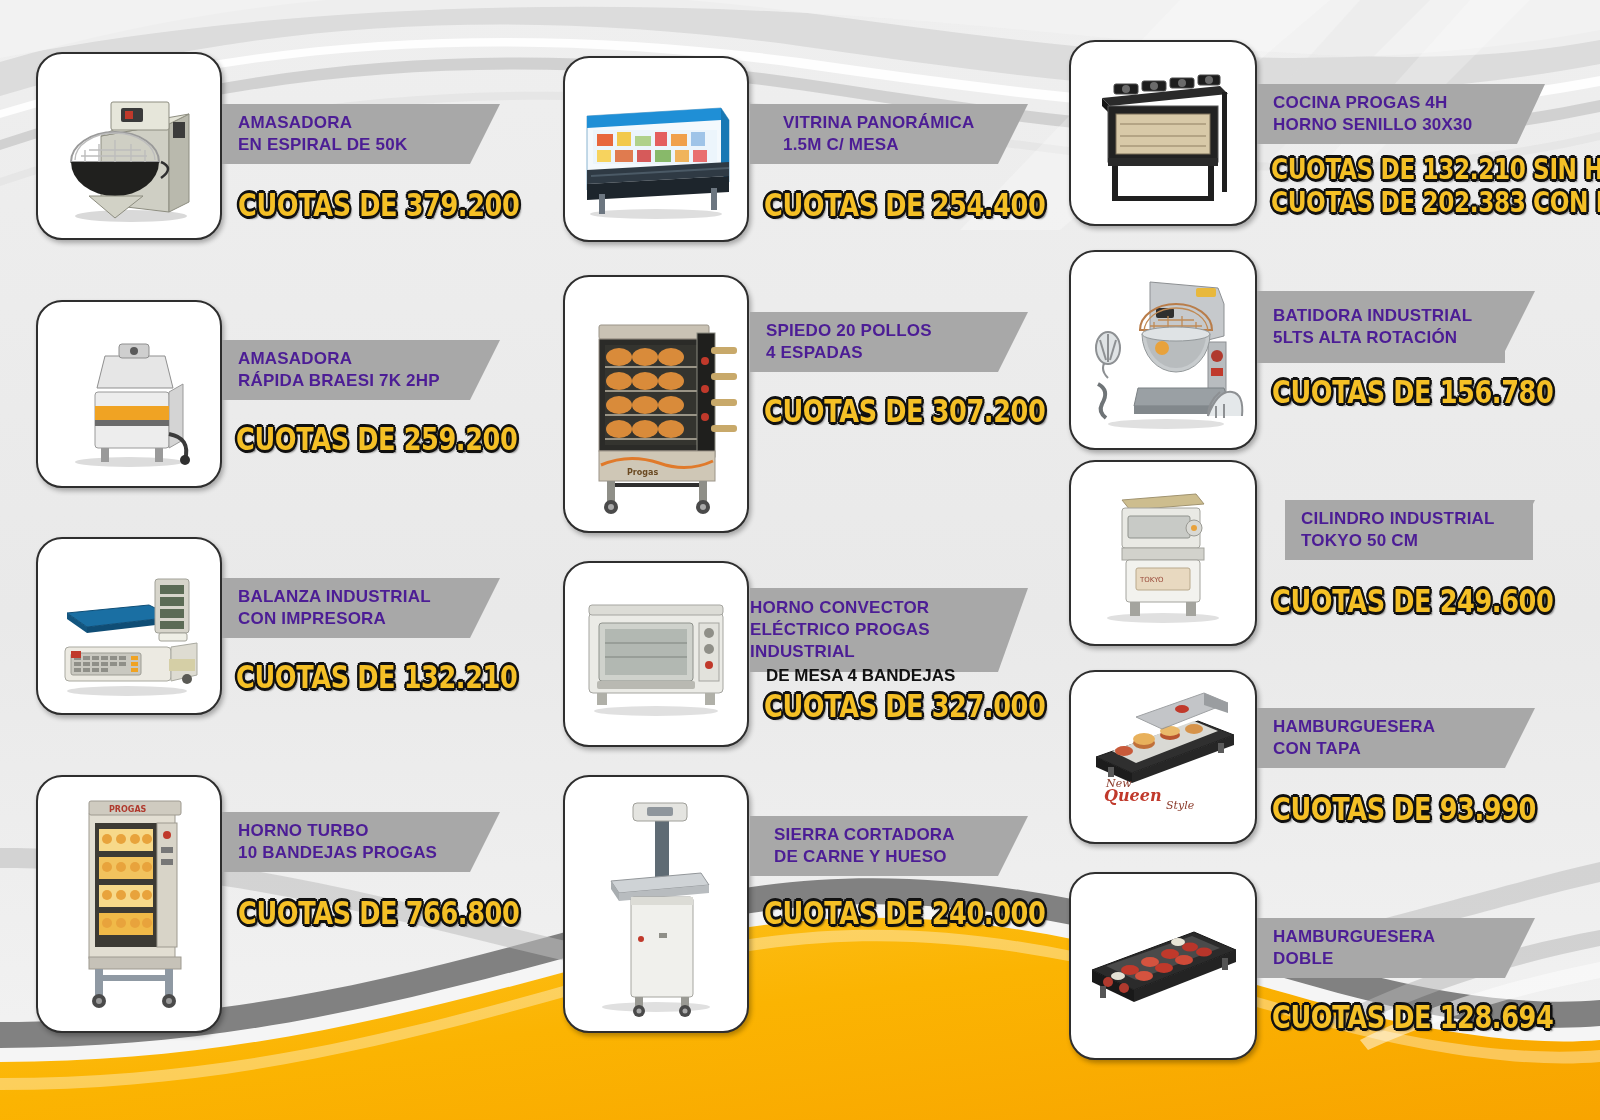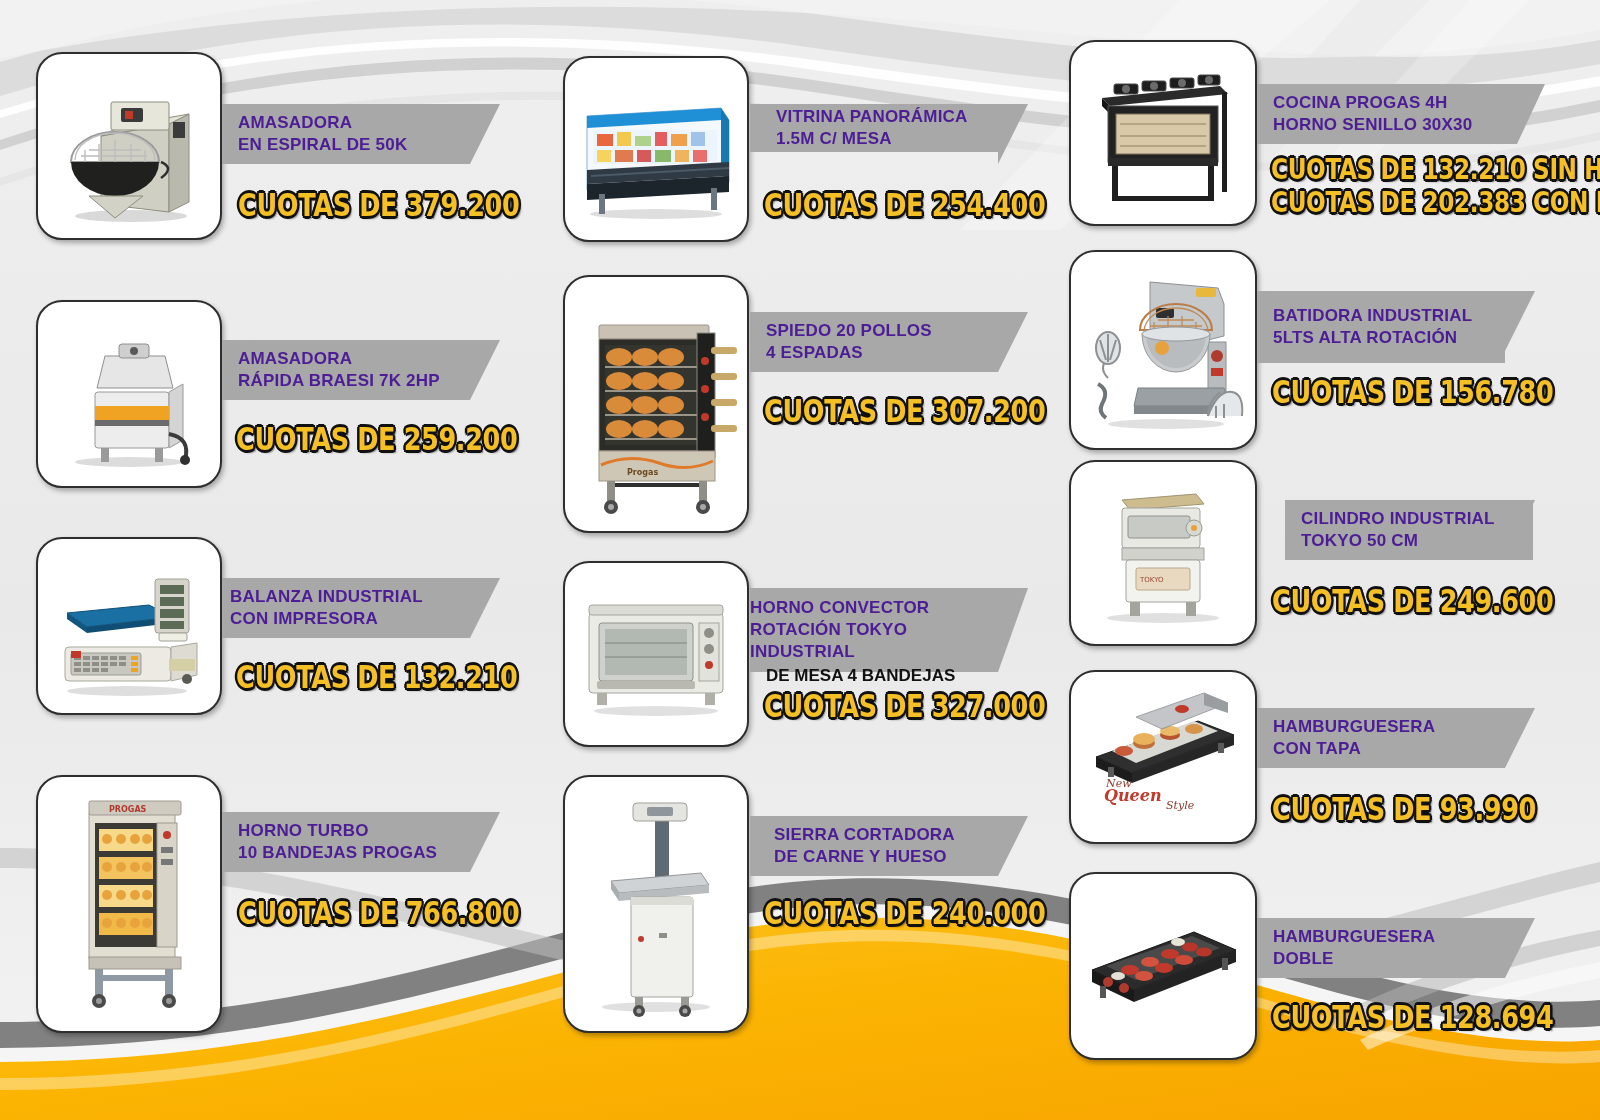--- a/index.html
+++ b/index.html
@@ -217,21 +217,21 @@
           <rect x="113" y="34" width="24" height="9"></rect>
             <rect x="113" y="46" width="24" height="9"></rect>
           <rect x="113" y="58" width="24" height="9"></rect>
             <rect x="113" y="70" width="24" height="8"></rect>
         </g>
         <rect x="112" y="82" width="28" height="8" rx="2" fill="#efefe6" stroke="#a1a198"></rect>
         <rect x="122" y="108" width="26" height="12" fill="#d5cfa6"></rect>
         <circle cx="140" cy="128" r="5" fill="#5a5a55"></circle>
       </svg>
     </div>
-    <div class="banner" style="left:222px;top:578px;width:248px;height:60px;padding-left:8px;font-size:17px;">
+    <div class="banner" style="left:222px;top:578px;width:248px;height:60px;padding-left:16px;font-size:17px;">
       <span class="ln">BALANZA INDUSTRIAL</span>
       <span class="ln">CON IMPRESORA</span>
     </div>
     <div style="position:absolute;left:470px;top:578px;width:0;height:0;
       border-top:60px solid #a8a8a8;border-right:30px solid transparent;"></div>
     <div class="price" style="left:236px;top:658px;font-size:32px;">CUOTAS DE  132.210</div>
   </div>
 
   <div class="item">
     <div class="photo" style="left:36px;top:775px;width:182px;height:254px;">
@@ -309,21 +309,21 @@
           <rect x="104" y="76" width="14" height="12" fill="#f0b45c"></rect>
           <rect x="122" y="76" width="14" height="12" fill="#e96f6f"></rect>
         </g>
         <path d="M16 96 L158 88 L158 102 L16 110 Z" fill="#2f3a44"></path>
         <path d="M16 110 L158 102 L158 118 L16 126 Z" fill="#1d252c"></path>
         <rect x="28" y="120" width="6" height="20" fill="#6c7680"></rect>
         <rect x="140" y="114" width="6" height="22" fill="#6c7680"></rect>
         <path d="M20 102 L158 94" stroke="#4b5a66" stroke-width="2"></path>
       </svg>
     </div>
-    <div class="banner" style="left:750px;top:104px;width:248px;height:48px;padding-left:26px;font-size:17px;">
+    <div class="banner" style="left:750px;top:104px;width:248px;height:60px;padding-left:33px;font-size:17px;">
       <span class="ln">VITRINA PANORÁMICA</span>
       <span class="ln">1.5M C/ MESA</span>
     </div>
     <div style="position:absolute;left:998px;top:104px;width:0;height:0;
       border-top:60px solid #a8a8a8;border-right:30px solid transparent;"></div>
     <div class="price" style="left:764px;top:186px;font-size:32px;">CUOTAS DE  254.400</div>
   </div>
 
   <div class="item">
     <div class="photo" style="left:563px;top:275px;width:182px;height:254px;">
@@ -400,21 +400,21 @@
         <rect x="128" y="44" width="20" height="58" fill="#e2e2dc" stroke="#a5a5a0"></rect>
         <circle cx="138" cy="54" r="5" fill="#8f8f88"></circle>
         <circle cx="138" cy="70" r="5" fill="#8f8f88"></circle>
         <circle cx="138" cy="86" r="4" fill="#c0392b"></circle>
         <rect x="26" y="114" width="10" height="12" fill="#b0b0a8"></rect>
         <rect x="134" y="114" width="10" height="12" fill="#b0b0a8"></rect>
       </svg>
     </div>
     <div class="banner" style="left:750px;top:588px;width:248px;height:84px;padding-left:0;font-size:17px;">
       <span class="ln">HORNO CONVECTOR</span>
-      <span class="ln">ROTACIÓN TOKYO</span>
+      <span class="ln">ELÉCTRICO PROGAS</span>
       <span class="ln">INDUSTRIAL</span>
     </div>
     <div style="position:absolute;left:998px;top:588px;width:0;height:0;
       border-top:84px solid #a8a8a8;border-right:30px solid transparent;"></div>
     <div class="subline" style="left:766px;top:666px;font-size:17px;">DE MESA 4 BANDEJAS</div>
     <div class="price" style="left:764px;top:687px;font-size:32px;">CUOTAS DE  327.000</div>
   </div>
 
   <div class="item">
     <div class="photo" style="left:563px;top:775px;width:182px;height:254px;">

